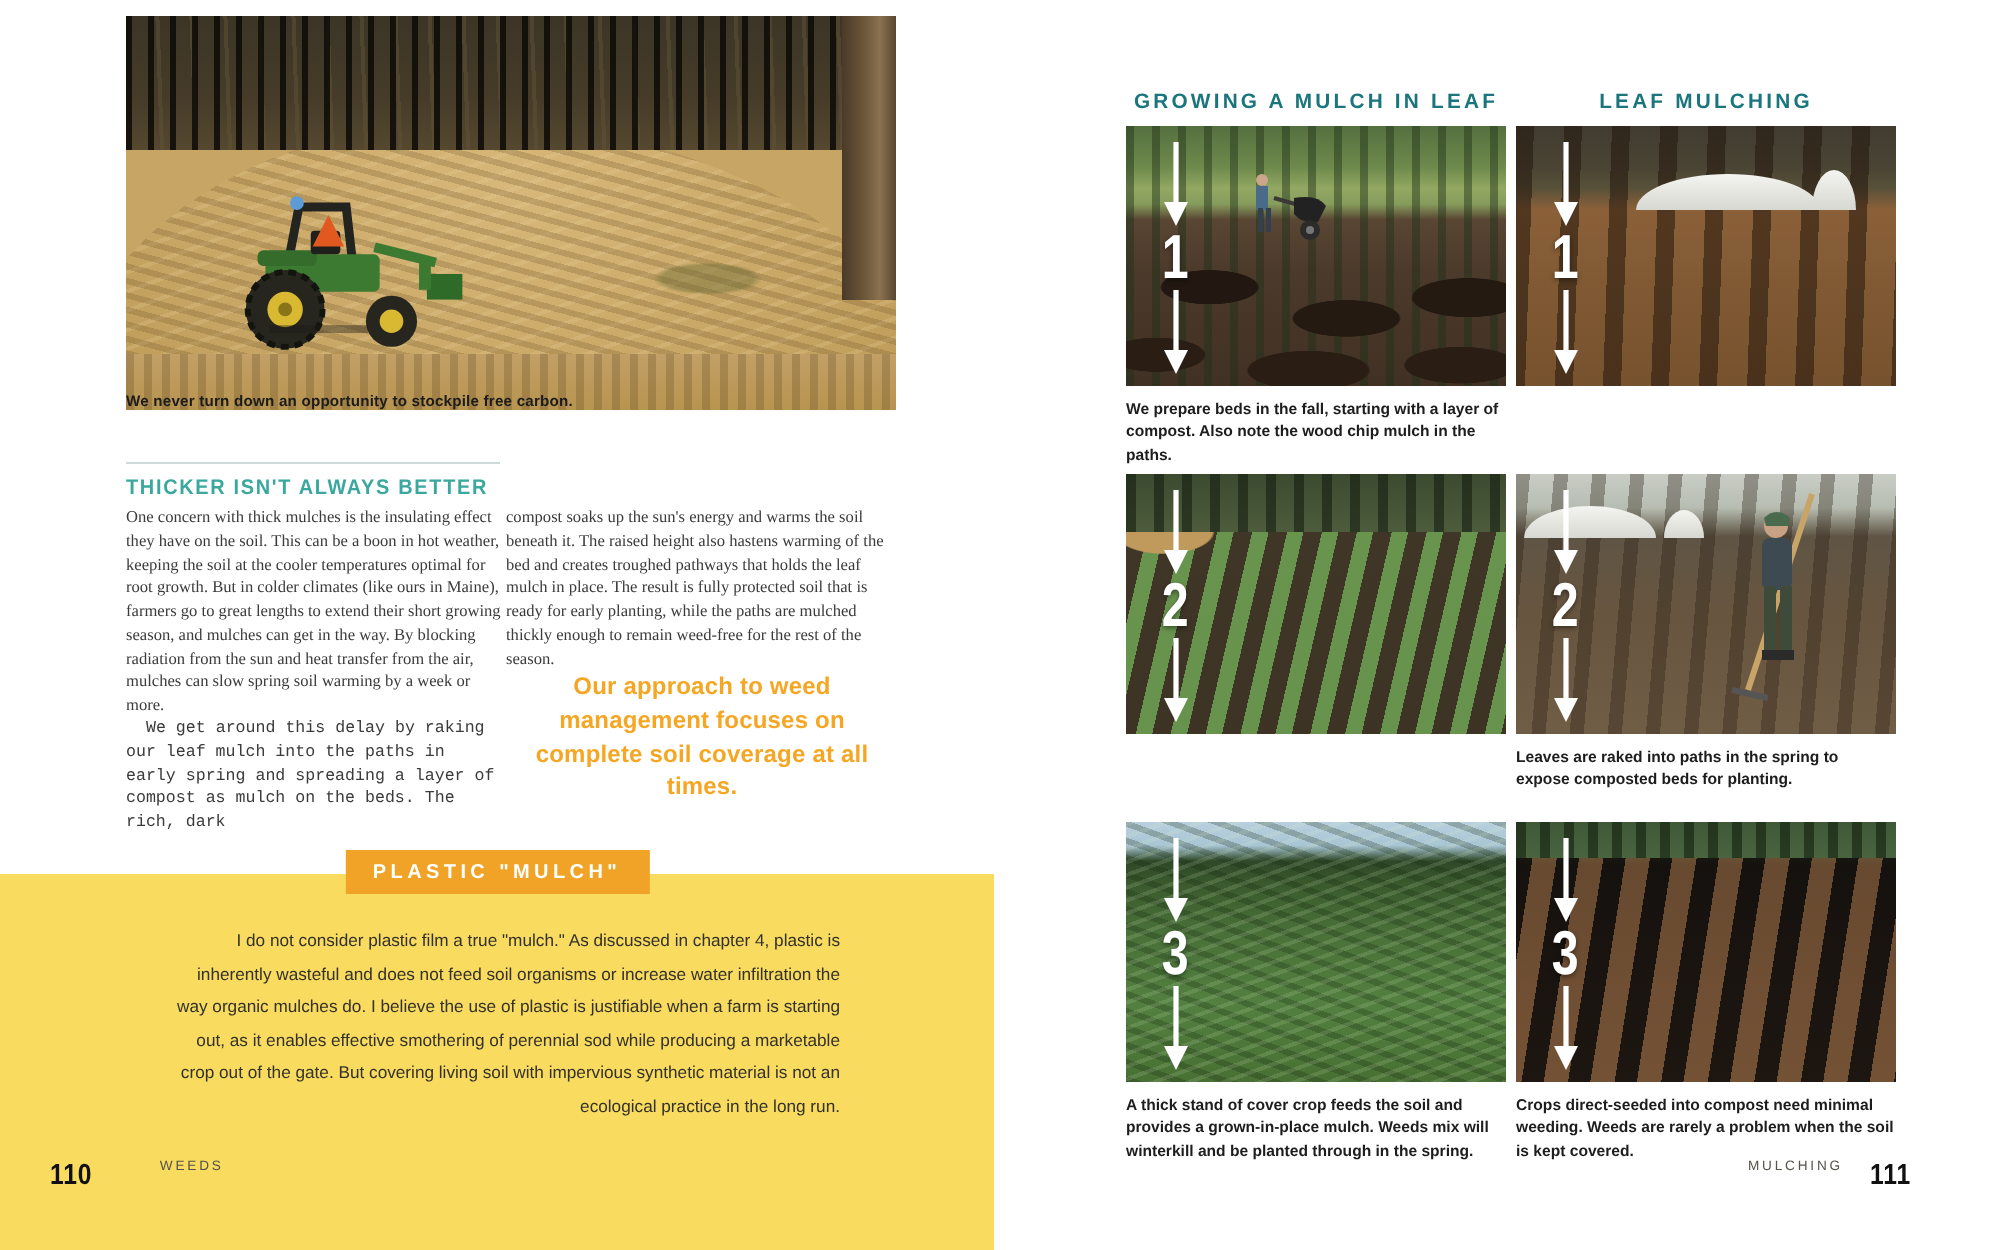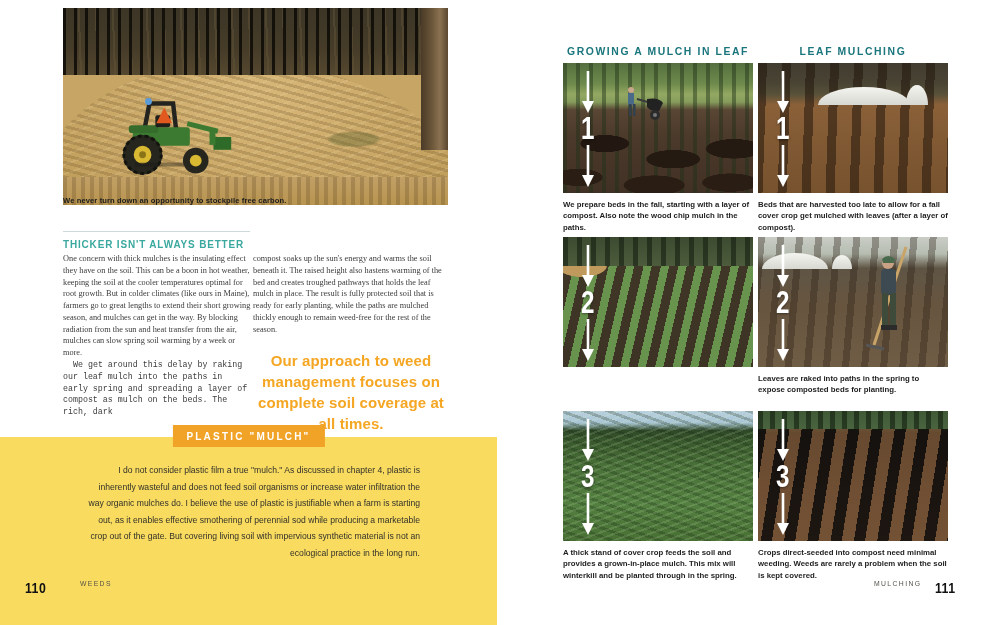--- a/index.html
+++ b/index.html
@@ -54,23 +54,23 @@
   }
   .body-col{
     position:absolute;top:253px;width:189px;
     font-family:"Liberation Serif",serif;font-size:8.3px;line-height:1.42;color:#3b3b3b;
   }
   .body-col p{margin:0;}
   .body-col p + p{text-indent:10px;font-family:Liberation Mono, monospace;}
   .col-1{left:63px;}
   .col-2{left:253px;width:196px;}
   .pull-quote{
-    margin-top:16px;text-align:center;
+    text-align:center;
     font-family:"Liberation Sans",sans-serif;font-weight:bold;
-    font-size:15px;line-height:1.38;color:#f5a623;letter-spacing:0.1px;
+    font-size:12px;line-height:1.38;color:#f5a623;letter-spacing:0.1px;
   }
   .yellow-box{
     position:absolute;left:0;top:437px;width:497px;height:188px;background:#f8db5f;
   }
   .box-tab{
     position:absolute;left:50%;top:-12px;transform:translateX(-50%);
     background:#f0a327;color:#ffffff;font-weight:bold;font-size:10px;
     letter-spacing:2.2px;padding:6px 14px 5px;white-space:nowrap;
   }
   .box-text{
@@ -251,21 +251,20 @@
               <line x1="8" y1="1" x2="8" y2="32" stroke="#fff" stroke-width="2.6"></line>
               <polygon points="2,31 14,31 8,43" fill="#fff"></polygon>
             </svg>
           <div class="step-number">1</div>
           <svg class="arrow-svg" width="16" height="44" viewBox="0 0 16 44">
               <line x1="8" y1="1" x2="8" y2="32" stroke="#fff" stroke-width="2.6"></line>
               <polygon points="2,31 14,31 8,43" fill="#fff"></polygon>
             </svg>
         </div>
       </div>
-      <div class="tile-caption">Beds that are harvested too late to allow for a fall cover crop get mulched with leaves (after a layer of compost).</div>
     </div>
 
     <div class="tile">
       <div class="tile-photo ph-g2">
         <div class="step-overlay">
           <svg class="arrow-svg" width="16" height="44" viewBox="0 0 16 44">
               <line x1="8" y1="1" x2="8" y2="32" stroke="#fff" stroke-width="2.6"></line>
               <polygon points="2,31 14,31 8,43" fill="#fff"></polygon>
             </svg>
           <div class="step-number">2</div>
@@ -314,21 +313,21 @@
               <line x1="8" y1="1" x2="8" y2="32" stroke="#fff" stroke-width="2.6"></line>
               <polygon points="2,31 14,31 8,43" fill="#fff"></polygon>
             </svg>
           <div class="step-number">3</div>
           <svg class="arrow-svg" width="16" height="44" viewBox="0 0 16 44">
               <line x1="8" y1="1" x2="8" y2="32" stroke="#fff" stroke-width="2.6"></line>
               <polygon points="2,31 14,31 8,43" fill="#fff"></polygon>
             </svg>
         </div>
       </div>
-      <div class="tile-caption">A thick stand of cover crop feeds the soil and provides a grown-in-place mulch. This mix will winterkill and be planted through in the spring.</div>
+      <div class="tile-caption">A thick stand of cover crop feeds the soil and provides a grown-in-place mulch. Weeds mix will winterkill and be planted through in the spring.</div>
     </div>
 
     <div class="tile">
       <div class="tile-photo ph-l3">
         <div class="step-overlay">
           <svg class="arrow-svg" width="16" height="44" viewBox="0 0 16 44">
               <line x1="8" y1="1" x2="8" y2="32" stroke="#fff" stroke-width="2.6"></line>
               <polygon points="2,31 14,31 8,43" fill="#fff"></polygon>
             </svg>
           <div class="step-number">3</div>

